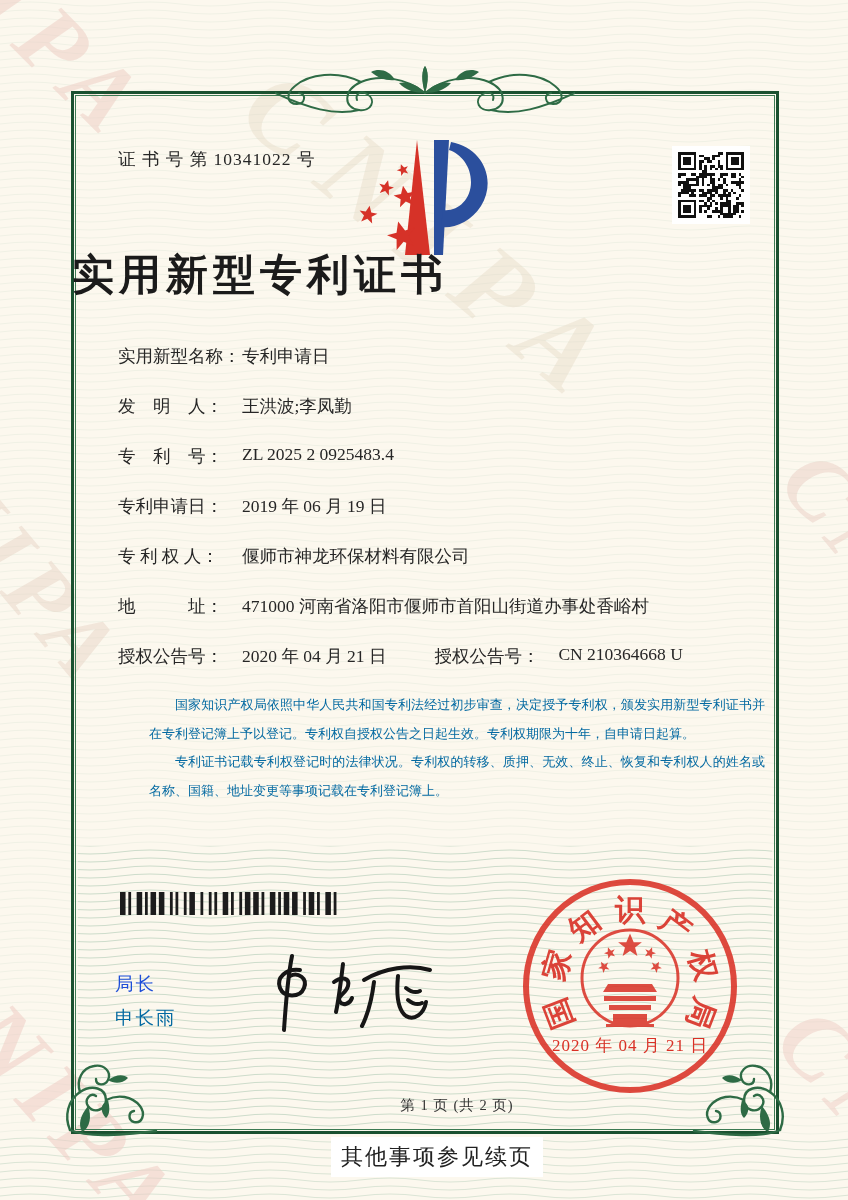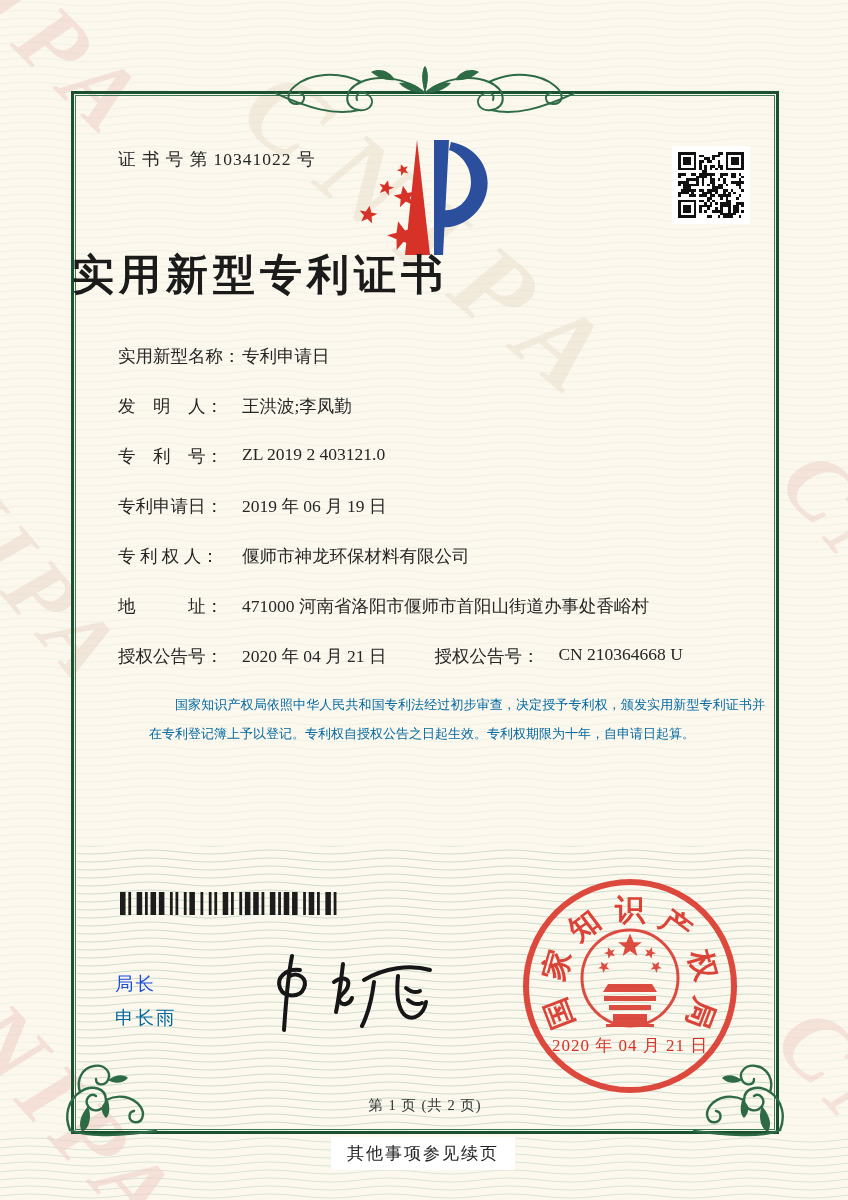--- a/index.html
+++ b/index.html
@@ -32,23 +32,23 @@
             line-height:28.5px;color:#0369a1;text-align:justify;margin-left:30px;}
   .bodytext p{margin:0;text-indent:2em;}
   .barcode{position:absolute;left:120px;top:892px;width:222px;height:23px;z-index:4;}
   .signer-title{position:absolute;left:115px;top:971px;z-index:4;font-size:18.5px;color:#1d4ed8;letter-spacing:2px;}
   .signer-name{position:absolute;left:115px;top:1005px;z-index:4;font-size:18.5px;color:#0369a1;letter-spacing:2px;}
   .sig{position:absolute;left:248px;top:942px;width:195px;height:100px;z-index:4;}
   .seal{position:absolute;left:516px;top:872px;width:228px;height:228px;z-index:5;opacity:.95;}
   .seal-date{position:absolute;left:522px;top:1034px;width:216px;text-align:center;z-index:6;
              color:#d93025;font-size:17px;letter-spacing:1px;}
   .page-info{position:absolute;left:72px;top:1096px;width:706px;text-align:center;z-index:4;
-             font-size:14.5px;letter-spacing:1px;color:#333;}
+             font-size:14.5px;letter-spacing:1px;color:#333;padding-left:32px;}
   .cont-note{position:absolute;left:331px;top:1137px;z-index:4;background:#ffffff;
-             padding:5px 16px;font-size:17px;letter-spacing:2px;color:#222;}
+             padding:5px 10px;font-size:22px;letter-spacing:2px;color:#222;}
 </style>
 </head>
 <body>
 
 <div class="page">
 
   <svg class="waves" width="848" height="1200">
     <defs>
       <pattern id="wv" width="120" height="8" patternUnits="userSpaceOnUse">
         <path d="M0,4 Q30,0 60,4 T120,4" fill="none" stroke="#6fa583" stroke-width="0.9"></path>
@@ -135,21 +135,21 @@
     <div class="row">
       <span class="lab">实用新型名称：</span>
       <span class="val">专利申请日</span>
     </div>
     <div class="row">
       <span class="lab">发　明　人：</span>
       <span class="val">王洪波;李凤勤</span>
     </div>
     <div class="row">
       <span class="lab">专　利　号：</span>
-      <span class="val">ZL 2019 2 403121.0</span>
+      <span class="val">ZL 2025 2 0925483.4</span>
     </div>
     <div class="row">
       <span class="lab">专利申请日：</span>
       <span class="val">2019 年 06 月 19 日</span>
     </div>
     <div class="row">
       <span class="lab">专 利 权 人：</span>
       <span class="val">偃师市神龙环保材料有限公司</span>
     </div>
     <div class="row">
@@ -159,20 +159,21 @@
     <div class="row">
       <span class="lab">授权公告号：</span>
       <span class="val">2020 年 04 月 21 日</span>
       <span class="lab lab2">授权公告号：</span>
       <span class="val">CN 210364668 U</span>
     </div>
   </div>
 
   <div class="bodytext">
     <p>国家知识产权局依照中华人民共和国专利法经过初步审查，决定授予专利权，颁发实用新型专利证书并在专利登记簿上予以登记。专利权自授权公告之日起生效。专利权期限为十年，自申请日起算。</p>
+    <p>专利证书记载专利权登记时的法律状况。专利权的转移、质押、无效、终止、恢复和专利权人的姓名或名称、国籍、地址变更等事项记载在专利登记簿上。</p>
   </div>
 
   <svg class="barcode" id="bcsvg" viewBox="0 0 112.00000000000001 10" preserveAspectRatio="none">
       <rect x="0" y="0" width="2.8" height="10" fill="#1c1c1c"></rect>
       <rect x="4.199999999999999" y="0" width="1.4" height="10" fill="#1c1c1c"></rect>
       <rect x="8.399999999999999" y="0" width="2.8" height="10" fill="#1c1c1c"></rect>
       <rect x="12.6" y="0" width="1.4" height="10" fill="#1c1c1c"></rect>
       <rect x="15.4" y="0" width="2.8" height="10" fill="#1c1c1c"></rect>
       <rect x="19.599999999999998" y="0" width="2.8" height="10" fill="#1c1c1c"></rect>
       <rect x="25.2" y="0" width="1.4" height="10" fill="#1c1c1c"></rect>

